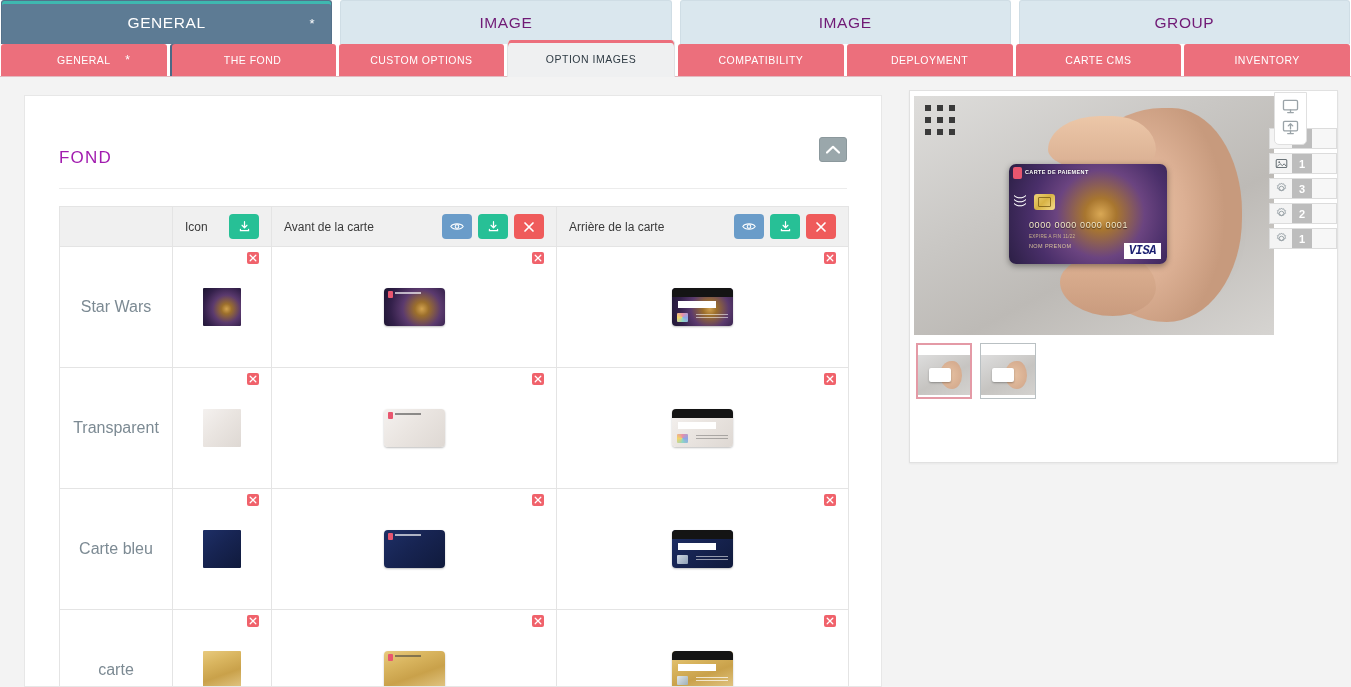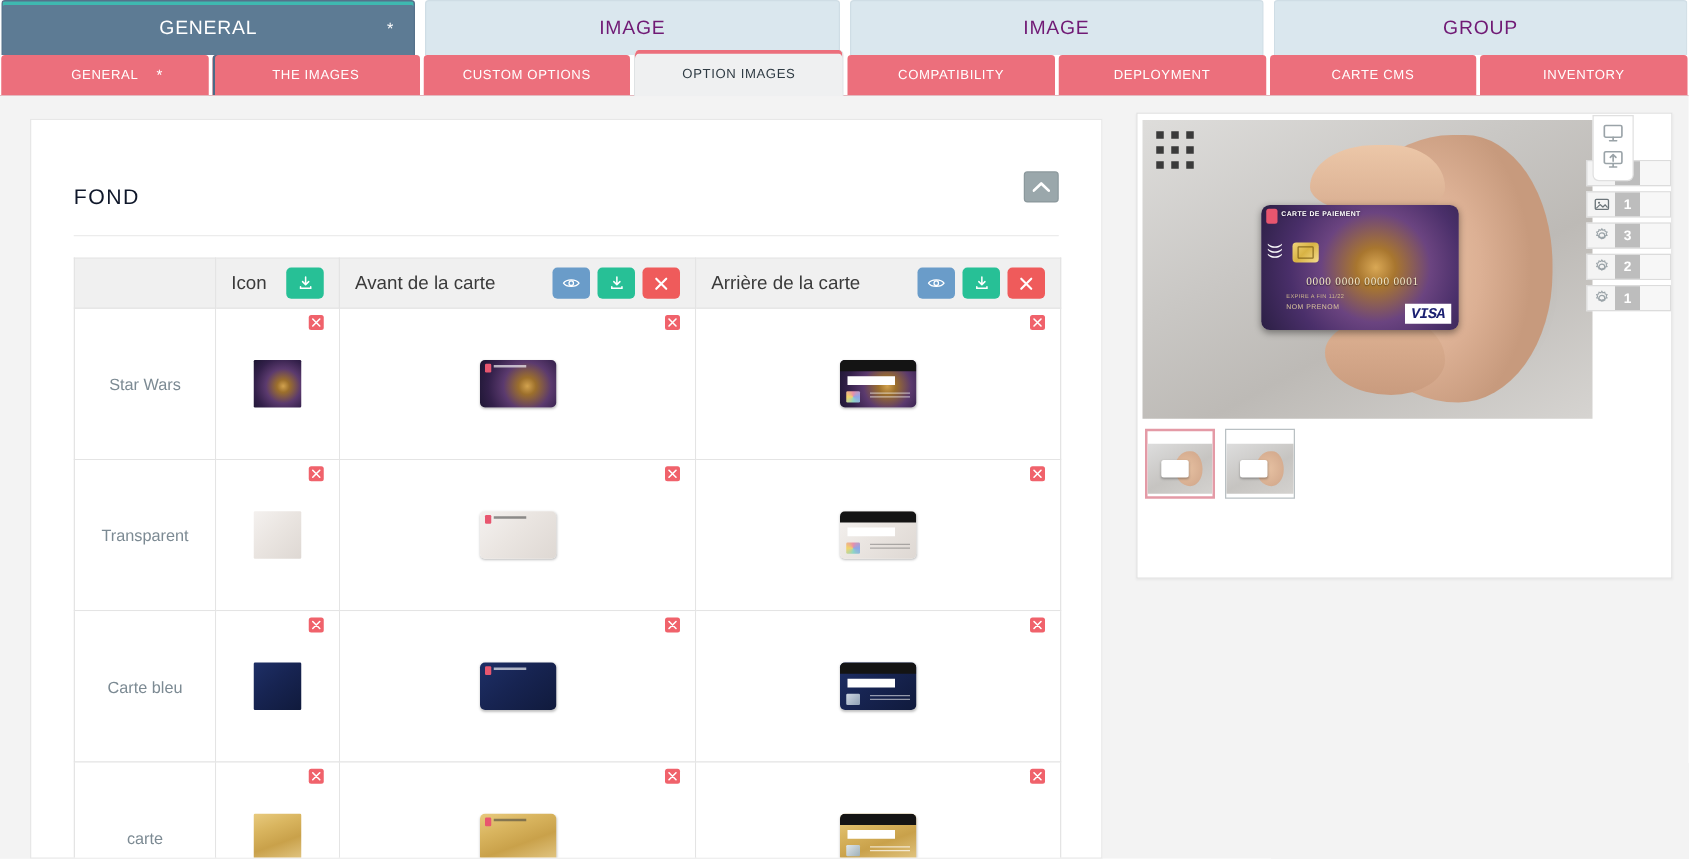--- a/index.html
+++ b/index.html
@@ -113,21 +113,21 @@
     overflow: hidden;
   }
   .panel-head {
     display: flex;
     align-items: center;
     justify-content: space-between;
     padding: 34px 0 20px 0;
     border-bottom: 1px solid #ececec;
   }
   .panel-title {
-    color: #0f172a;
+    color: #a21caf;
     font-size: 17px;
     letter-spacing: 1.2px;
     margin-top: 18px;
   }
   .collapse-btn {
     width: 28px; height: 25px;
     background: #9aa7ab;
     border: 1px solid #8b989c;
     border-radius: 3px;
     display: flex; align-items: center; justify-content: center;
@@ -144,21 +144,21 @@
   }
   table.opt th, table.opt td {
     border: 1px solid #e4e4e4;
     vertical-align: middle;
   }
   table.opt thead th {
     background: #f0f0f0;
     height: 40px;
     padding: 0 12px;
     text-align: left;
-    font-size: 15px;
+    font-size: 12px;
     font-weight: normal;
     color: #3a3a3a;
   }
   .th-inner { display: flex; align-items: center; justify-content: space-between; }
   .th-btns { display: flex; gap: 6px; }
 
   .btn {
     width: 30px; height: 25px;
     border-radius: 4px;
     border: none;
@@ -172,21 +172,21 @@
   .btn svg { display: block; }
 
   .col-label { width: 113px; }
   .col-icon  { width: 99px; }
   .col-front { width: 285px; }
   .col-back  { width: 292px; }
 
   table.opt tbody td { height: 121px; position: relative; background: #fff; }
   .row-label {
     text-align: center;
-    font-size: 13px;
+    font-size: 16px;
     color: #7c8a93;
   }
   .cell-inner {
     width: 100%; height: 100%;
     display: flex; align-items: center; justify-content: center;
   }
   .del-x {
     position: absolute;
     top: 5px;
     right: 12px;
@@ -280,21 +280,21 @@
     box-shadow: 0 2px 6px rgba(0,0,0,.4);
     background: radial-gradient(circle at 58% 50%, #d9a855 0%, #a8762f 15%, #6b4480 42%, #4a2f6a 66%, #2b1f44 100%);
   }
   .pc-brand { position:absolute; top:5px; left:16px; color:#fff; font-size:5.5px; letter-spacing:.35px; font-weight:bold; text-shadow:0 0 2px rgba(0,0,0,.6); }
   .pc-logo { position:absolute; top:3px; left:4px; width:9px; height:12px; background:#e8566f; border-radius:2px; }
   .pc-wifi { position:absolute; top:30px; left:6px; color:#fff; font-size:12px; transform: rotate(90deg); }
   .pc-chip { position:absolute; top:30px; left:25px; width:21px; height:16px; border-radius:3px;
              background: linear-gradient(135deg,#f0d37a,#d8b344 48%,#f5dd8e); }
   .pc-chip::before { content:""; position:absolute; inset:3px 4px; border:.8px solid rgba(120,90,20,.8); border-radius:1px;}
   .pc-num { position:absolute; top:56px; left:20px; color:#f3e8c8; font-size:9px; letter-spacing:.6px;
-            font-family:Liberation Serif, serif; text-shadow:0 1px 1px rgba(0,0,0,.6);margin-left:16px; }
+            font-family:Liberation Sans, sans-serif; text-shadow:0 1px 1px rgba(0,0,0,.6); }
   .pc-exp { position:absolute; top:70px; left:20px; color:#cdb68d; font-size:4.5px; letter-spacing:.3px; }
   .pc-name { position:absolute; top:79px; left:20px; color:#d8c39c; font-size:5.5px; letter-spacing:.4px; }
   .pc-visa { position:absolute; right:6px; bottom:5px; background:#ffffff; color:#1a1f71;
              font-size:12px; font-style:italic; font-weight:bold; padding:1px 5px; letter-spacing:-.4px;font-family:Liberation Mono, monospace; }
 
   
   .tool-flyout {
     position: absolute;
     right: 30px; top: 1px;
     width: 33px;
@@ -377,21 +377,21 @@
     <span>GROUP</span>
   </div>
 </div>
 
 <div class="sub-tabs">
   <div class="sub-tab">
     <span>GENERAL</span>
     <span class="star">*</span>
   </div>
   <div class="sub-tab sep">
-    <span>THE IMAGES</span>
+    <span>THE FOND</span>
   </div>
   <div class="sub-tab">
     <span>CUSTOM OPTIONS</span>
   </div>
   <div class="sub-tab active">
     <span>OPTION IMAGES</span>
   </div>
   <div class="sub-tab">
     <span>COMPATIBILITY</span>
   </div>

